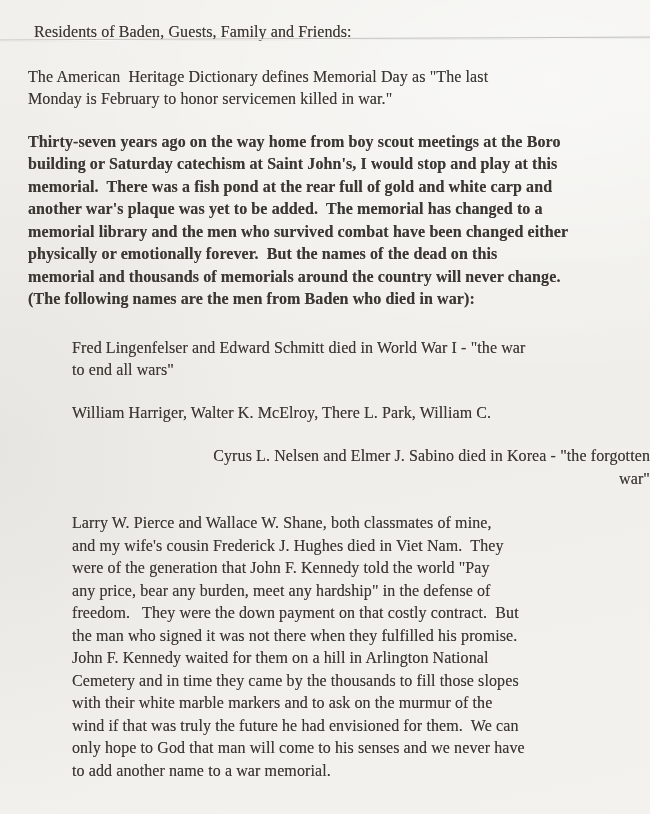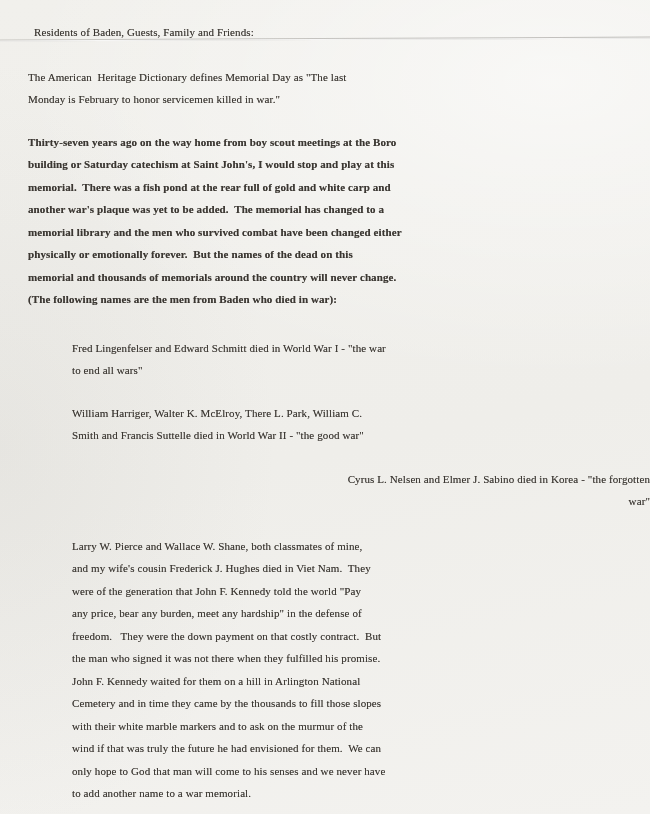--- a/index.html
+++ b/index.html
@@ -17,21 +17,21 @@
     position: relative;
     width: 650px;
     height: 814px;
     overflow: hidden;
     background:
       radial-gradient(ellipse 900px 500px at 85% 10%, rgba(255,255,255,0.55), rgba(255,255,255,0) 60%),
       radial-gradient(ellipse 500px 700px at 0% 55%, rgba(190,188,182,0.18), rgba(190,188,182,0) 55%),
       linear-gradient(168deg, #f1f0ec 0%, #efeeea 55%, #f3f2ef 100%);
     background-color: var(--paper);
     color: var(--ink);
-    font-size: 11px;
+    font-size: 16px;
     line-height: 22.5px;
     letter-spacing: 0.1px;
     padding-top: 21px;
   }
   
   .rule-line {
     position: absolute;
     left: -4px;
     right: -4px;
     top: 38px;
@@ -57,17 +57,17 @@
 </head>
 <body>
 
 <div class="paper">
   <div class="rule-line"></div>
   <div class="txt salutation">Residents of Baden, Guests, Family and Friends:</div>
   <div>
       <div class="txt paragraph"><div class="line">The American  Heritage Dictionary defines Memorial Day as "The last</div><div class="line">Monday is February to honor servicemen killed in war."</div></div>
       <div class="txt paragraph"><div class="line">Thirty-seven years ago on the way home from boy scout meetings at the Boro</div><div class="line">building or Saturday catechism at Saint John's, I would stop and play at this</div><div class="line">memorial.  There was a fish pond at the rear full of gold and white carp and</div><div class="line">another war's plaque was yet to be added.  The memorial has changed to a</div><div class="line">memorial library and the men who survived combat have been changed either</div><div class="line">physically or emotionally forever.  But the names of the dead on this</div><div class="line">memorial and thousands of memorials around the country will never change.</div><div class="line">(The following names are the men from Baden who died in war):</div></div>
       <div class="txt paragraph indented"><div class="line">Fred Lingenfelser and Edward Schmitt died in World War I - "the war</div><div class="line">to end all wars"</div></div>
-      <div class="txt paragraph indented"><div class="line">William Harriger, Walter K. McElroy, There L. Park, William C.</div><div class="line">Smith and Francis Suttelle died in World War II - "the good war"</div></div>
+      <div class="txt paragraph indented"><div class="line">William Harriger, Walter K. McElroy, There L. Park, William C.</div></div>
       <div class="txt paragraph indented"><div class="line">Cyrus L. Nelsen and Elmer J. Sabino died in Korea - "the forgotten</div><div class="line">war"</div></div>
       <div class="txt paragraph indented"><div class="line">Larry W. Pierce and Wallace W. Shane, both classmates of mine,</div><div class="line">and my wife's cousin Frederick J. Hughes died in Viet Nam.  They</div><div class="line">were of the generation that John F. Kennedy told the world "Pay</div><div class="line">any price, bear any burden, meet any hardship" in the defense of</div><div class="line">freedom.   They were the down payment on that costly contract.  But</div><div class="line">the man who signed it was not there when they fulfilled his promise.</div><div class="line">John F. Kennedy waited for them on a hill in Arlington National</div><div class="line">Cemetery and in time they came by the thousands to fill those slopes</div><div class="line">with their white marble markers and to ask on the murmur of the</div><div class="line">wind if that was truly the future he had envisioned for them.  We can</div><div class="line">only hope to God that man will come to his senses and we never have</div><div class="line">to add another name to a war memorial.</div></div>
     </div>
 </div>
 
 </body></html>

